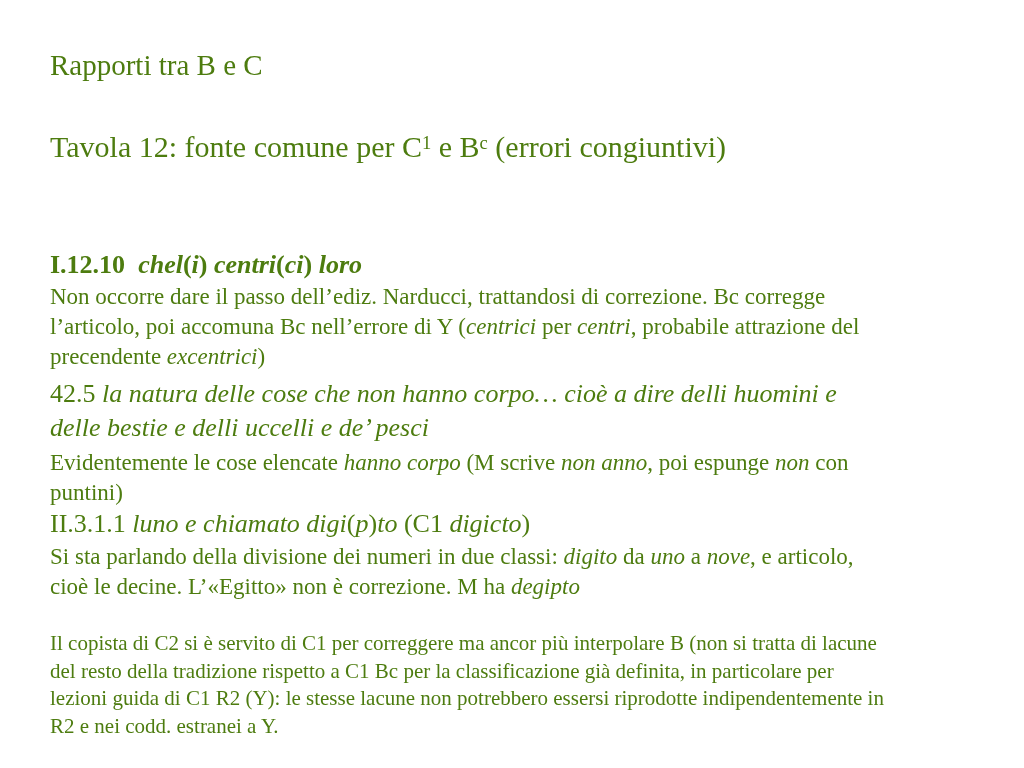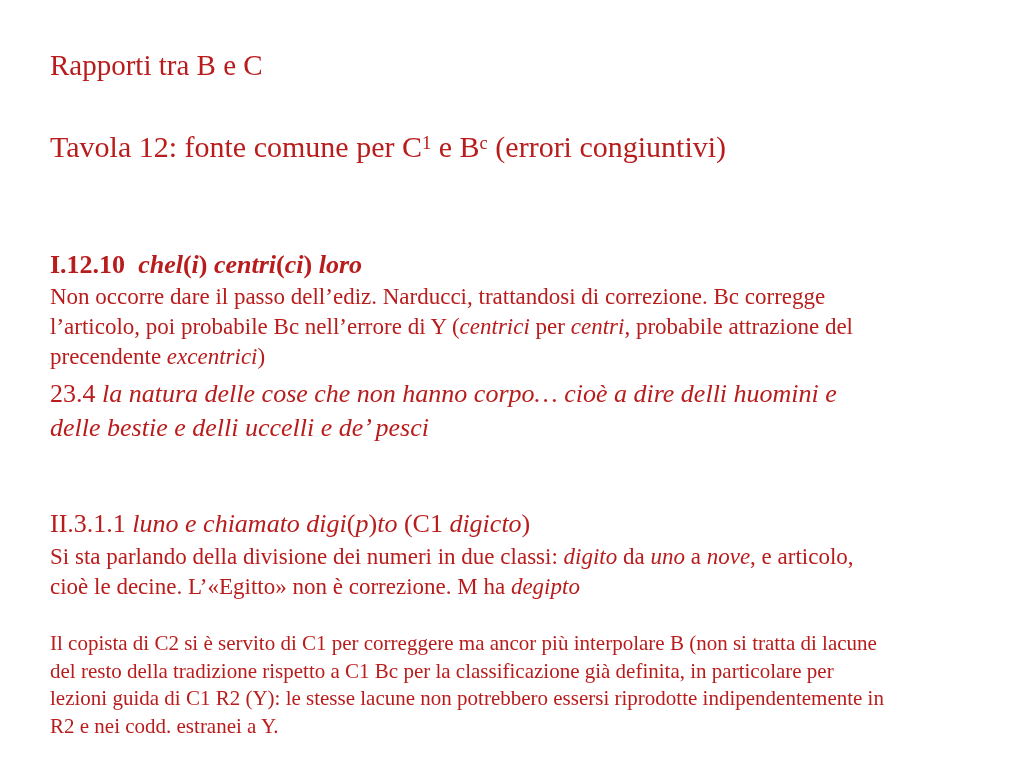--- a/index.html
+++ b/index.html
@@ -5,21 +5,21 @@
   html, body {
     margin: 0;
     padding: 0;
     background: #ffffff;
   }
   .slide {
     position: relative;
     width: 1024px;
     height: 768px;
     background: #ffffff;
-    color: #b91c1c;
+    color: #4d7c0f;
     font-family: "Liberation Serif", "DejaVu Serif", serif;
     overflow: hidden;
   }
   .block {
     position: absolute;
     left: 50px;
     white-space: nowrap;
   }
   .it { font-style: italic; }
   .sup {
@@ -44,24 +44,25 @@
 
 <div class="slide">
 
   <div class="block slide-title">Rapporti tra B e C</div>
 
   <div class="block tavola-head"><span>Tavola 12: fonte comune per C</span><span class="sup">1</span><span> e B</span><span class="sup">c</span><span> (errori congiuntivi)</span></div>
 
 
   <div class="block entry-head-1"><span>I.12.10&nbsp; </span><span class="it">chel</span><span>(</span><span class="it">i</span><span>) </span><span class="it">centri</span><span>(</span><span class="it">ci</span><span>) </span><span class="it">loro</span></div>
 
-  <div class="block entry-body-1"><span>Non occorre dare il passo dell’ediz. Narducci, trattandosi di correzione. Bc corregge</span><br><span>l’articolo, poi probabile Bc nell’errore di Y (</span><span class="it">centrici</span><span> per </span><span class="it">centri</span><span>, probabile attrazione del</span><br><span>precendente </span><span class="it">excentrici</span><span>)</span></div>
+  <div class="block entry-body-1"><span>Non occorre dare il passo dell’ediz. Narducci, trattandosi di correzione. Bc corregge</span><br><span>l’articolo, poi accomuna Bc nell’errore di Y (</span><span class="it">centrici</span><span> per </span><span class="it">centri</span><span>, probabile attrazione del</span><br><span>precendente </span><span class="it">excentrici</span><span>)</span></div>
 
-  <div class="block entry-head-2"><span>23.4 </span><span class="it">la natura delle cose che non hanno corpo… cioè a dire delli huomini e</span><br><span class="it">delle bestie e delli uccelli e de’ pesci</span></div>
+  <div class="block entry-head-2"><span>42.5 </span><span class="it">la natura delle cose che non hanno corpo… cioè a dire delli huomini e</span><br><span class="it">delle bestie e delli uccelli e de’ pesci</span></div>
 
+  <div class="block entry-body-2"><span>Evidentemente le cose elencate </span><span class="it">hanno corpo</span><span> (M scrive </span><span class="it">non anno</span><span>, poi espunge </span><span class="it">non</span><span> con</span><br><span>puntini)</span></div>
 
   <div class="block entry-head-3"><span>II.3.1.1 </span><span class="it">luno e chiamato digi</span><span>(</span><span class="it">p</span><span>)</span><span class="it">to</span><span> (C1 </span><span class="it">digicto</span><span>)</span></div>
 
   <div class="block entry-body-3"><span>Si sta parlando della divisione dei numeri in due classi: </span><span class="it">digito</span><span> da </span><span class="it">uno</span><span> a </span><span class="it">nove</span><span>, e articolo,</span><br><span>cioè le decine. L’«Egitto» non è correzione. M ha </span><span class="it">degipto</span></div>
 
   <div class="block closing-para"><span>Il copista di C2 si è servito di C1 per correggere ma ancor più interpolare B (non si tratta di lacune</span><br><span>del resto della tradizione rispetto a C1 Bc per la classificazione già definita, in particolare per</span><br><span>lezioni guida di C1 R2 (Y): le stesse lacune non potrebbero essersi riprodotte indipendentemente in</span><br><span>R2 e nei codd. estranei a Y.</span></div>
 
 </div>
 
 </body></html>

